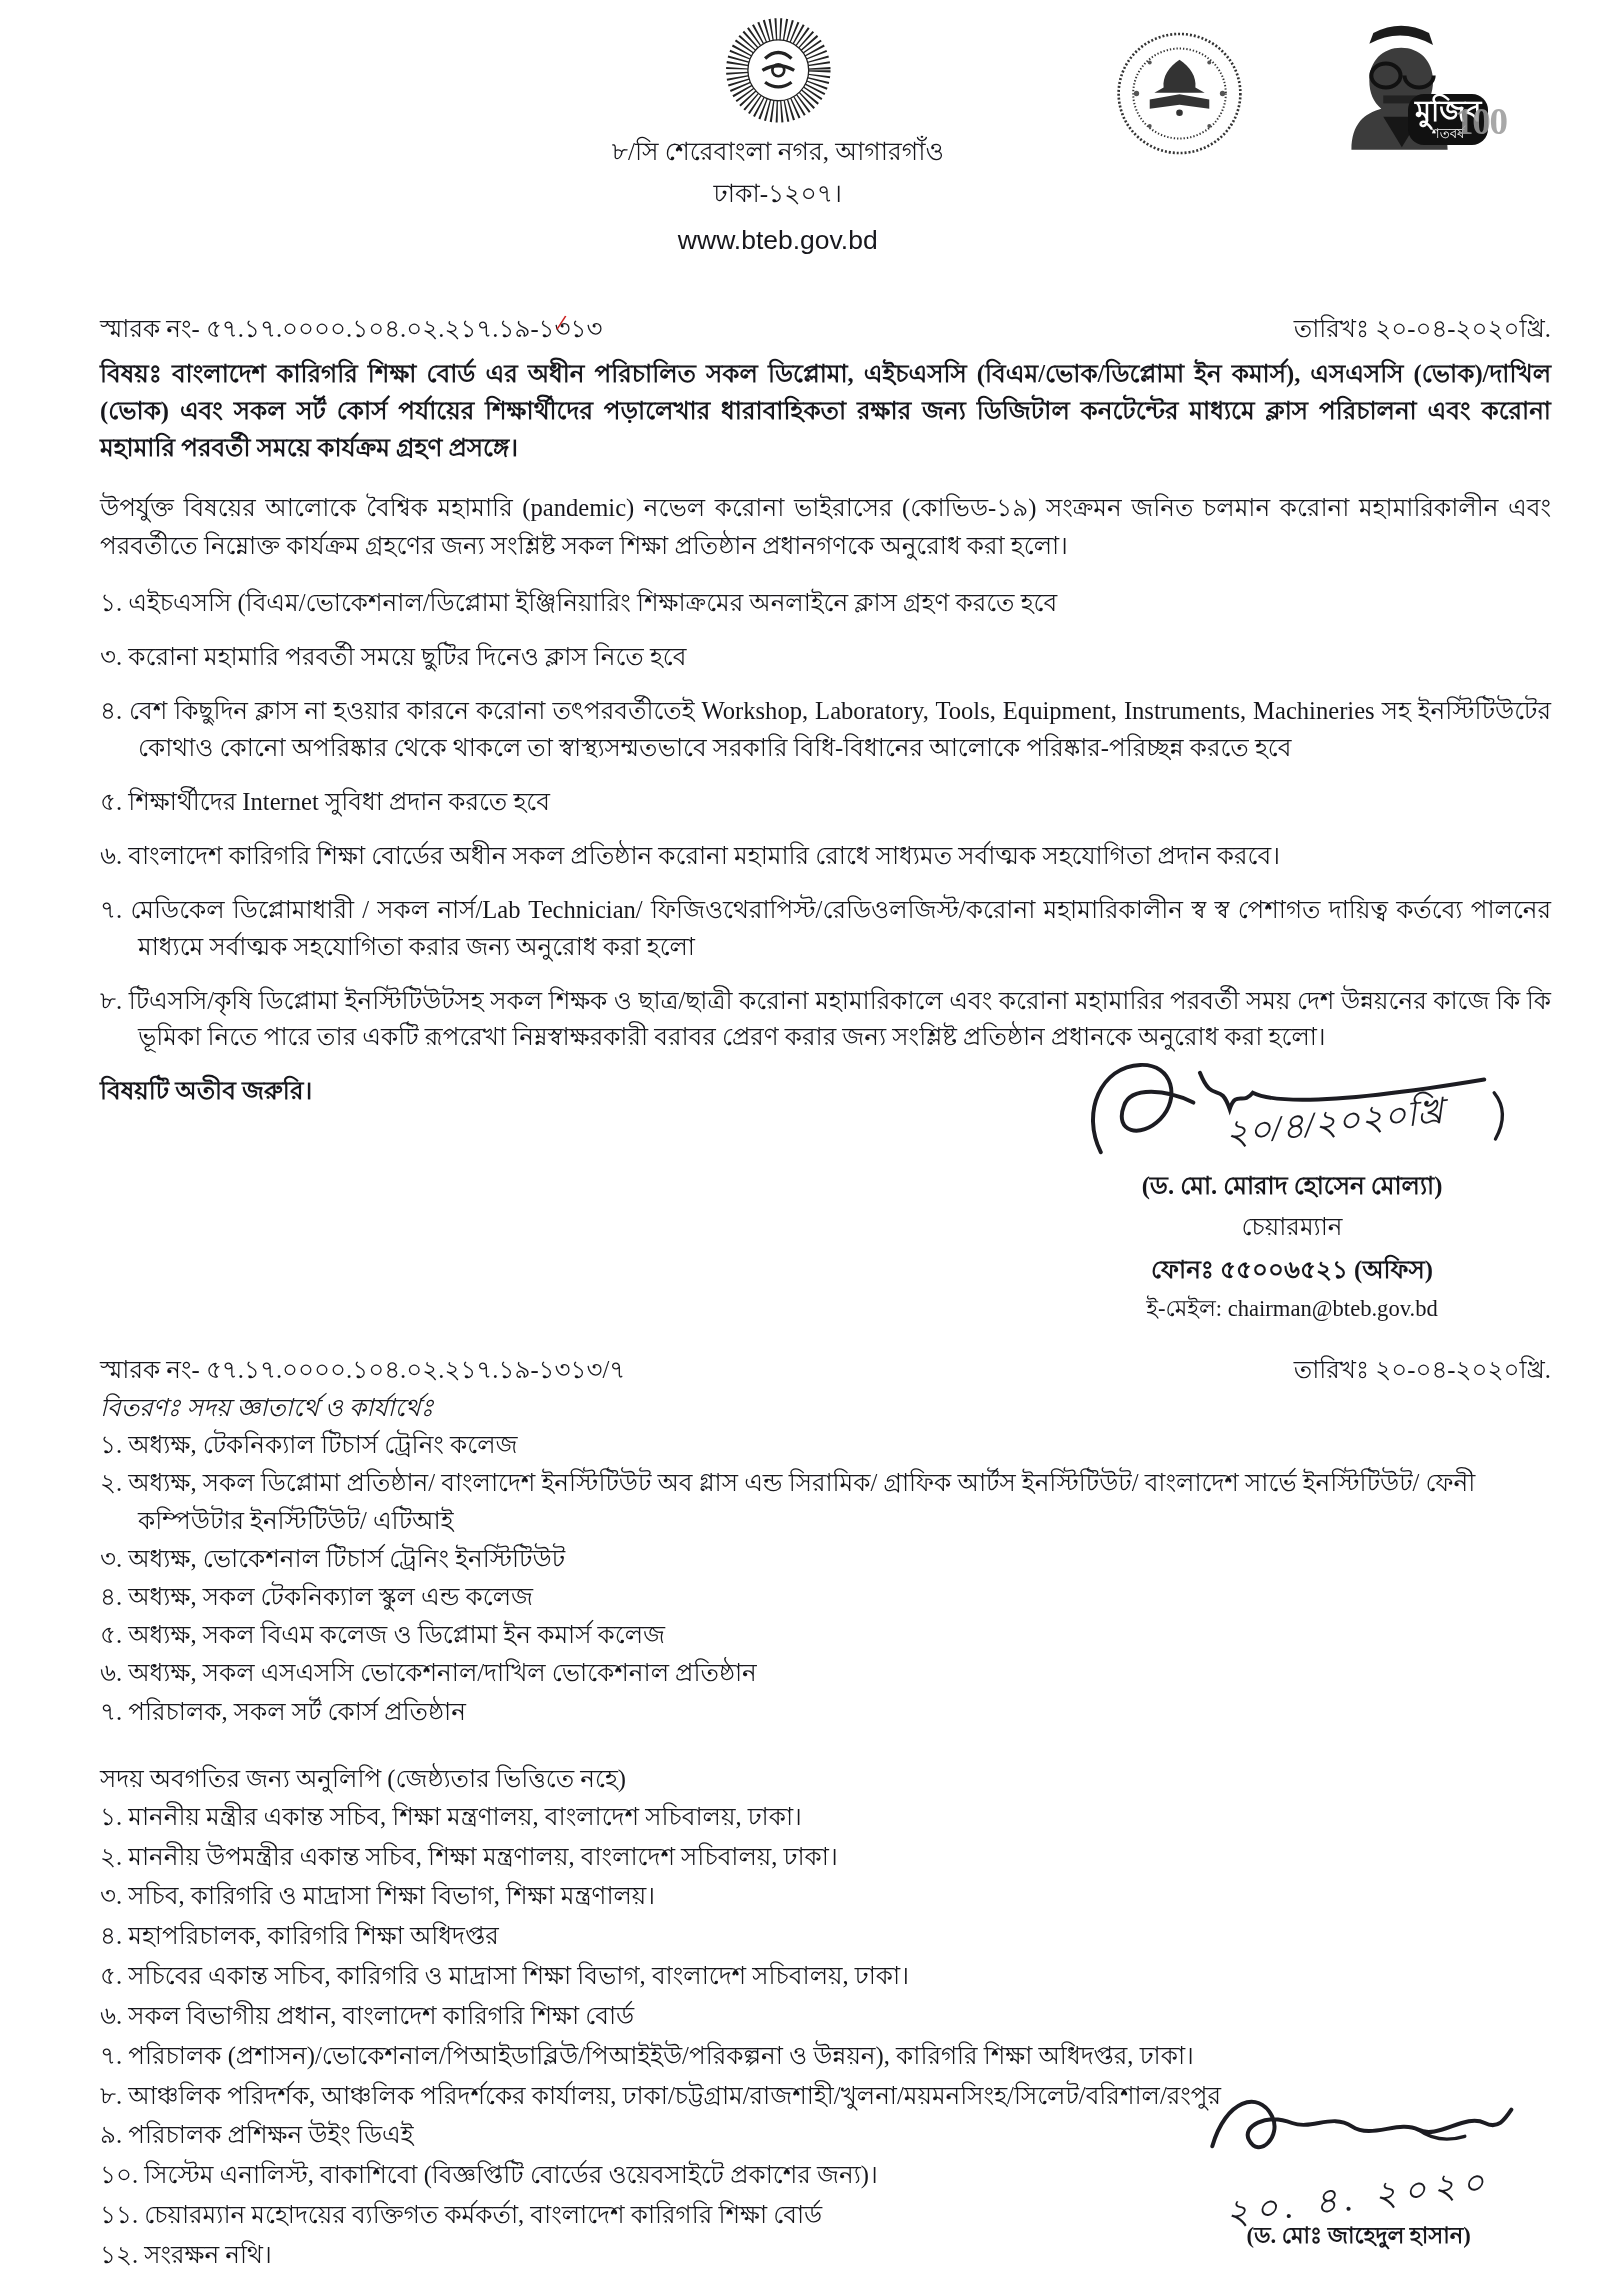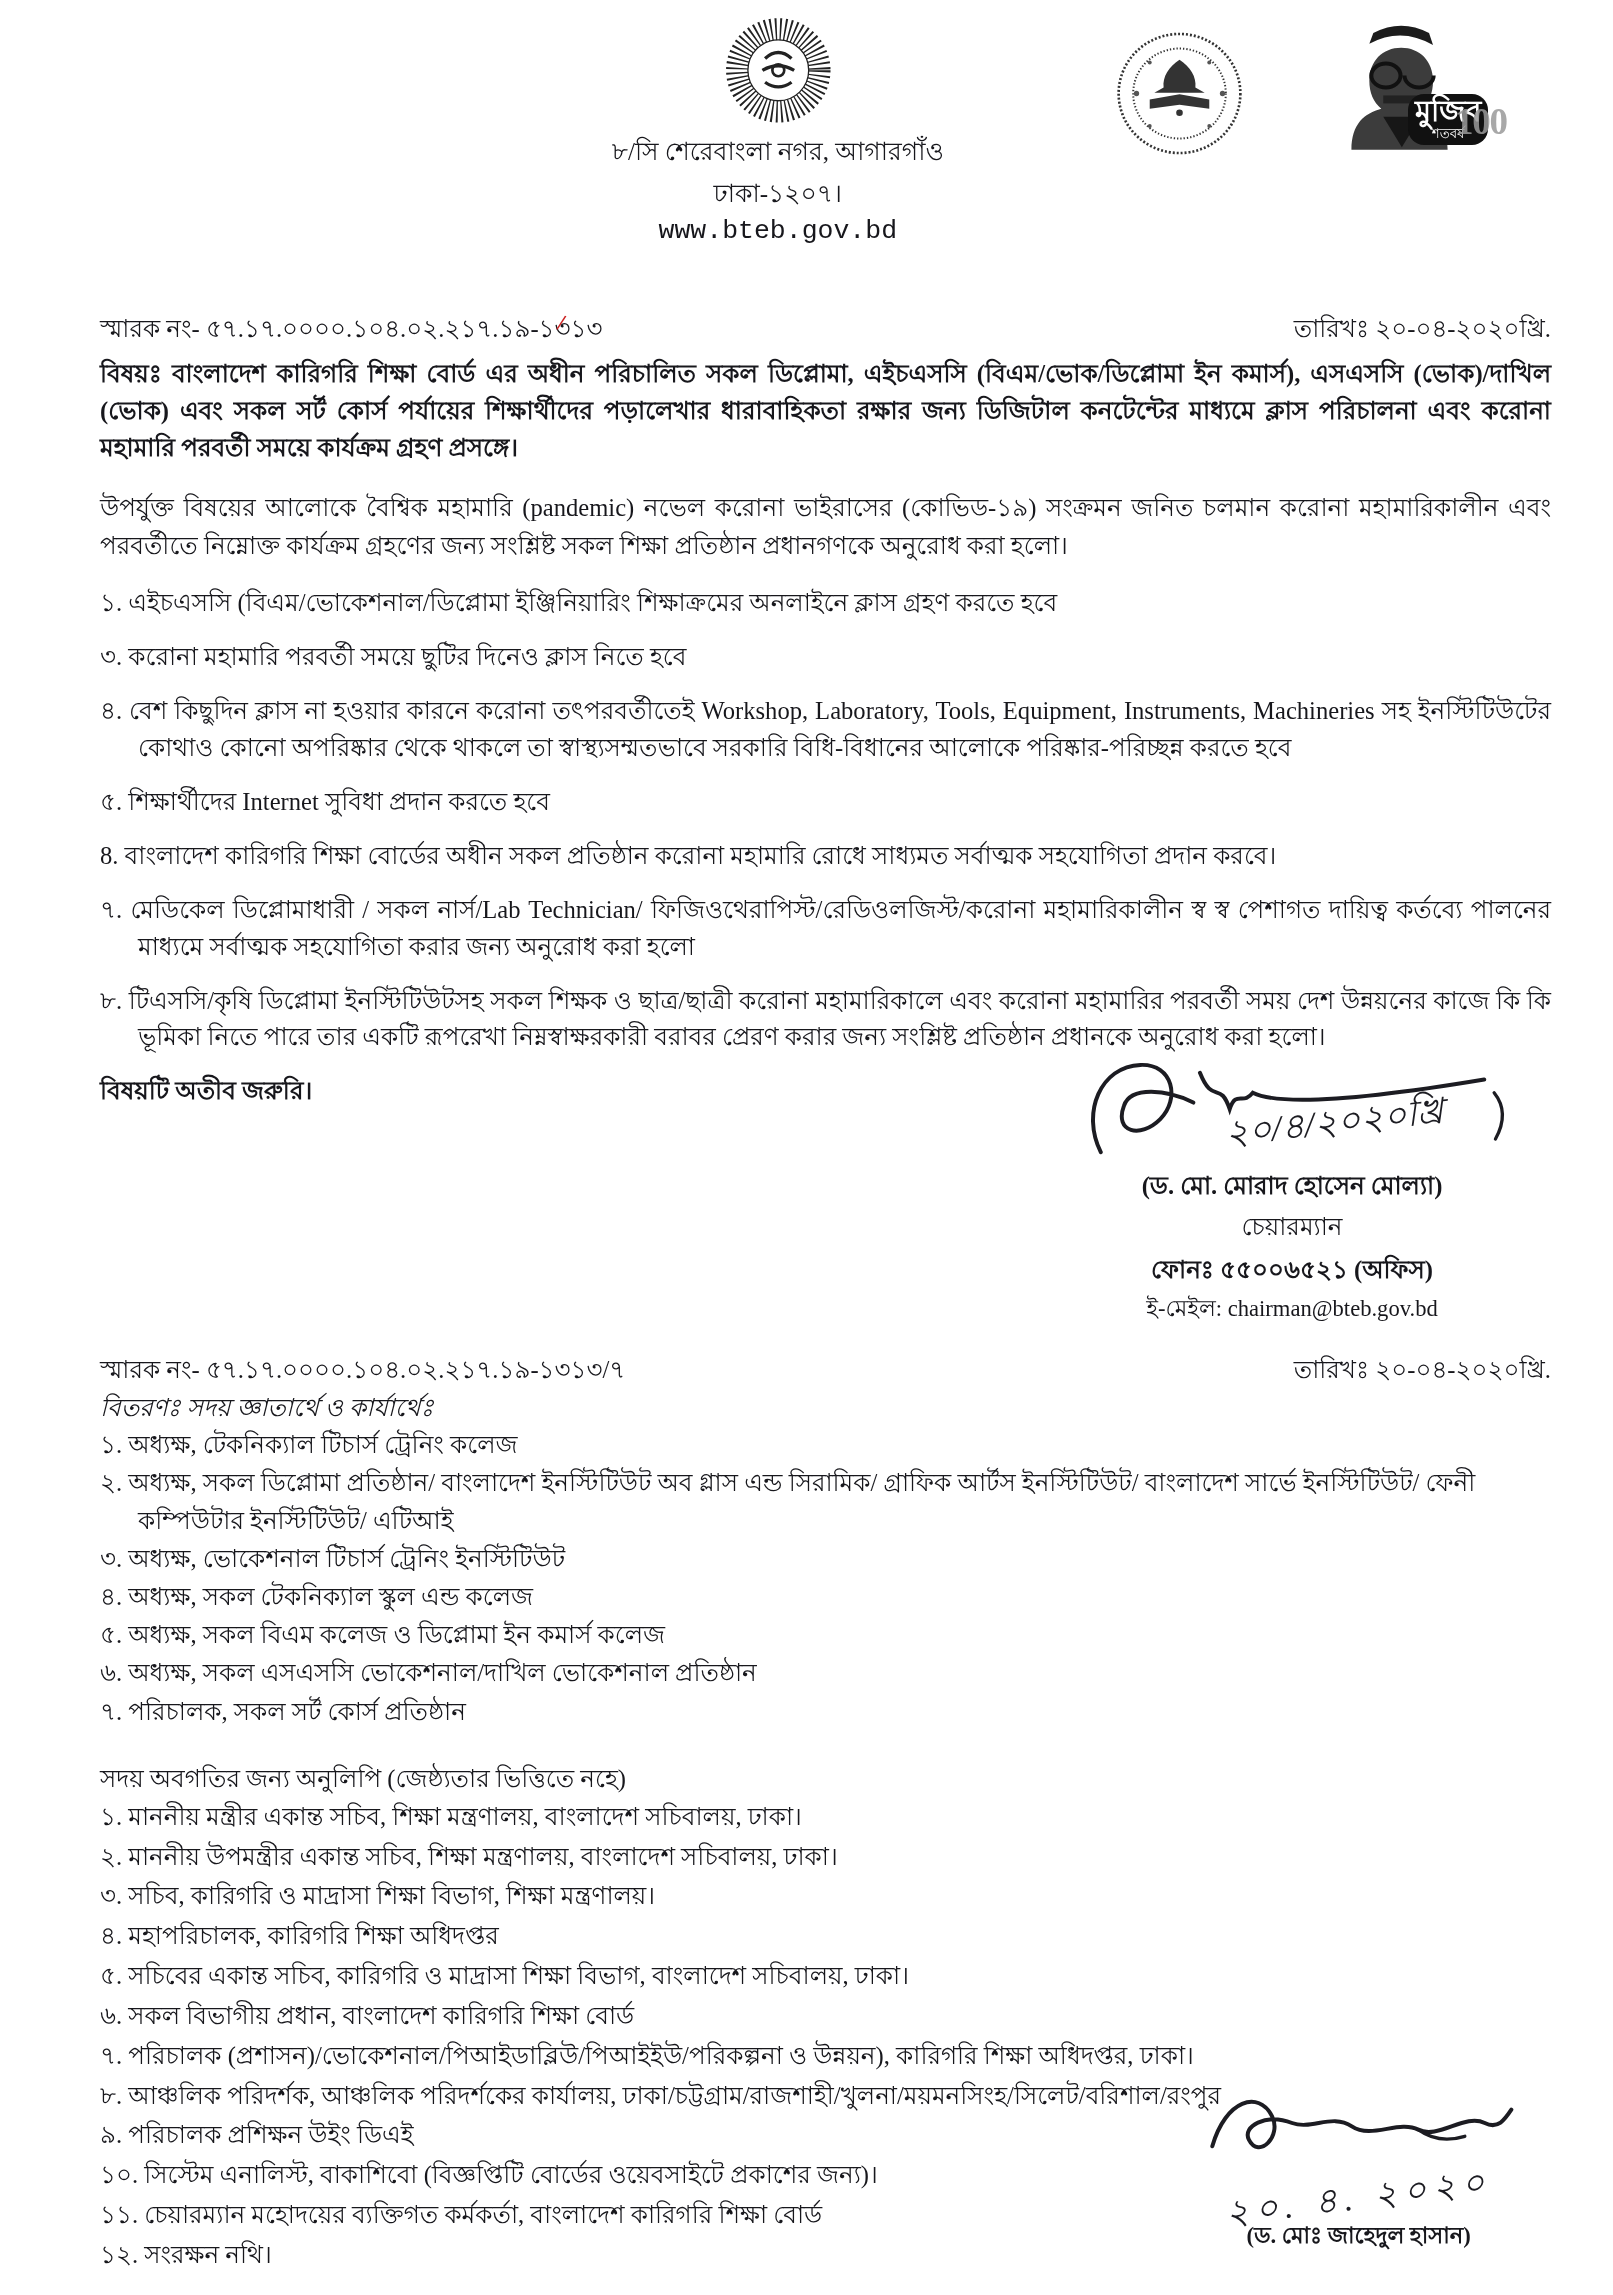--- a/index.html
+++ b/index.html
@@ -19,21 +19,21 @@
   
   .hdr{position:relative;height:291px;}
   .hdr-center{
     position:absolute;left:50%;top:12px;transform:translateX(-54%);
     text-align:center;width:730px;
   }
   .seal-burst{display:block;margin:0 auto 4px auto;}
   .org-title{font-size:33px;font-weight:bold;letter-spacing:0.7px;}
   .org-addr{font-size:25px;margin-top:4px;}
   .org-city{font-size:25px;margin-top:5.3px;}
-  .org-web{font-size:26.5px;margin-top:0;font-family:Liberation Mono, monospace;}
+  .org-web{font-size:26.5px;margin-top:9px;font-family:Liberation Sans, sans-serif;}
   .logo-edu{position:absolute;left:1110px;top:28px;}
   .logo-mujib{position:absolute;left:1305px;top:17px;width:199px;height:133px;}
   .mujib-box{
     position:absolute;right:16px;bottom:5.3px;background:#111;color:#fff;
     padding:2.7px 6.6px 4px 6.6px;text-align:center;line-height:1.05;border-radius:16px;
   }
   .mujib-word{font-size:29px;font-weight:bold;}
   .mujib-sub{font-size:13.3px;display:block;}
   .mujib-100{
     position:absolute;right:-2.7px;bottom:1.3px;font-size:37px;font-weight:bold;
@@ -134,21 +134,21 @@
 
     <div class="para subject">বিষয়ঃ বাংলাদেশ কারিগরি শিক্ষা বোর্ড এর অধীন পরিচালিত সকল ডিপ্লোমা, এইচএসসি (বিএম/ভোক/ডিপ্লোমা ইন কমার্স), এসএসসি (ভোক)/দাখিল (ভোক) এবং সকল সর্ট কোর্স পর্যায়ের শিক্ষার্থীদের পড়ালেখার ধারাবাহিকতা রক্ষার জন্য ডিজিটাল কনটেন্টের মাধ্যমে ক্লাস পরিচালনা এবং করোনা মহামারি পরবর্তী সময়ে কার্যক্রম গ্রহণ প্রসঙ্গে।</div>
 
     <div class="para intro">উপর্যুক্ত বিষয়ের আলোকে বৈশ্বিক মহামারি (pandemic) নভেল করোনা ভাইরাসের (কোভিড-১৯) সংক্রমন জনিত চলমান করোনা মহামারিকালীন এবং পরবর্তীতে নিম্নোক্ত কার্যক্রম গ্রহণের জন্য সংশ্লিষ্ট সকল শিক্ষা প্রতিষ্ঠান প্রধানগণকে অনুরোধ করা হলো।</div>
 
     <div class="dir-list">
       <div class="dir-item">১. এইচএসসি (বিএম/ভোকেশনাল/ডিপ্লোমা ইঞ্জিনিয়ারিং শিক্ষাক্রমের অনলাইনে ক্লাস গ্রহণ করতে হবে</div>
       <div class="dir-item">৩. করোনা মহামারি পরবর্তী সময়ে ছুটির দিনেও ক্লাস নিতে হবে</div>
       <div class="dir-item">৪. বেশ কিছুদিন ক্লাস না হওয়ার কারনে করোনা তৎপরবর্তীতেই Workshop, Laboratory, Tools, Equipment, Instruments, Machineries সহ ইনস্টিটিউটের কোথাও কোনো অপরিষ্কার থেকে থাকলে তা স্বাস্থ্যসম্মতভাবে সরকারি বিধি-বিধানের আলোকে পরিষ্কার-পরিচ্ছন্ন করতে হবে</div>
       <div class="dir-item">৫. শিক্ষার্থীদের Internet সুবিধা প্রদান করতে হবে</div>
-      <div class="dir-item">8. বাংলাদেশ কারিগরি শিক্ষা বোর্ডের অধীন সকল প্রতিষ্ঠান করোনা মহামারি রোধে সাধ্যমত সর্বাত্মক সহযোগিতা প্রদান করবে।</div>
+      <div class="dir-item">৬. বাংলাদেশ কারিগরি শিক্ষা বোর্ডের অধীন সকল প্রতিষ্ঠান করোনা মহামারি রোধে সাধ্যমত সর্বাত্মক সহযোগিতা প্রদান করবে।</div>
       <div class="dir-item">৭. মেডিকেল ডিপ্লোমাধারী / সকল নার্স/Lab Technician/ ফিজিওথেরাপিস্ট/রেডিওলজিস্ট/করোনা মহামারিকালীন স্ব স্ব পেশাগত দায়িত্ব কর্তব্যে পালনের মাধ্যমে সর্বাত্মক সহযোগিতা করার জন্য অনুরোধ করা হলো</div>
       <div class="dir-item">৮. টিএসসি/কৃষি ডিপ্লোমা ইনস্টিটিউটসহ সকল শিক্ষক ও ছাত্র/ছাত্রী করোনা মহামারিকালে এবং করোনা মহামারির পরবর্তী সময় দেশ উন্নয়নের কাজে কি কি ভূমিকা নিতে পারে তার একটি রূপরেখা নিম্নস্বাক্ষরকারী বরাবর প্রেরণ করার জন্য সংশ্লিষ্ট প্রতিষ্ঠান প্রধানকে অনুরোধ করা হলো।</div>
     </div>
 
     <div class="sig-row">
       <div class="urgent">বিষয়টি অতীব জরুরি।</div>
 
       <div class="chairman">
         <svg class="sig-svg" width="465" height="119" viewBox="0 0 700 180" style="font-size:37px">
           <path d="M60,150 C30,90 60,20 120,18 C170,16 180,70 150,100 C120,130 80,120 95,80 C105,50 160,55 200,75

